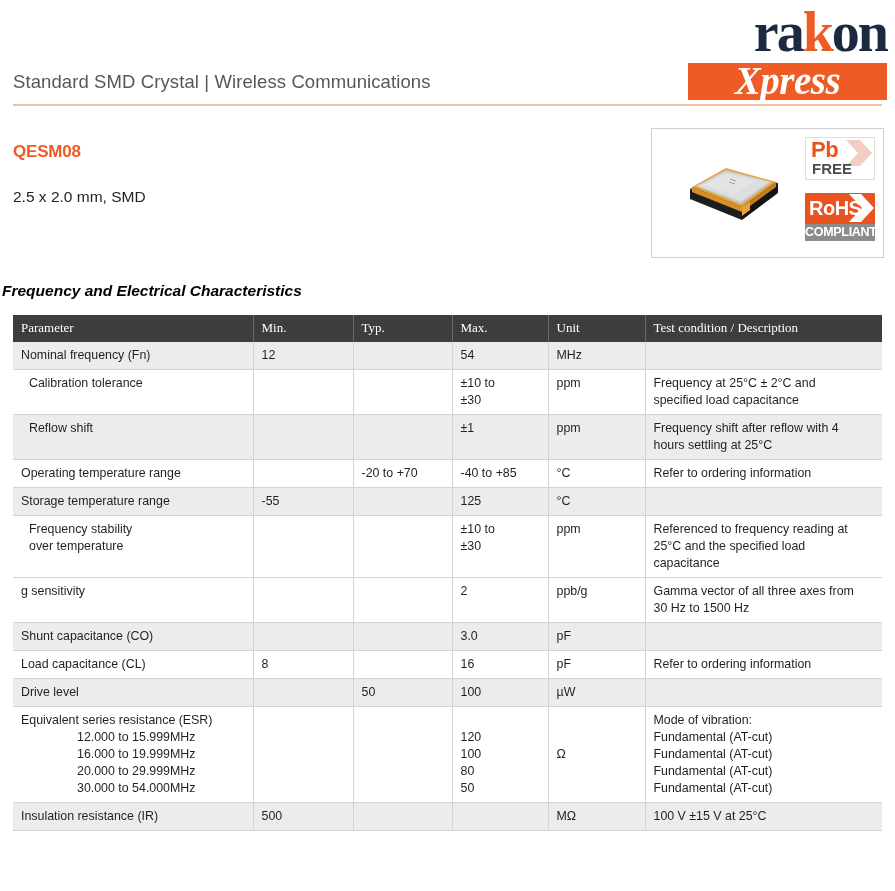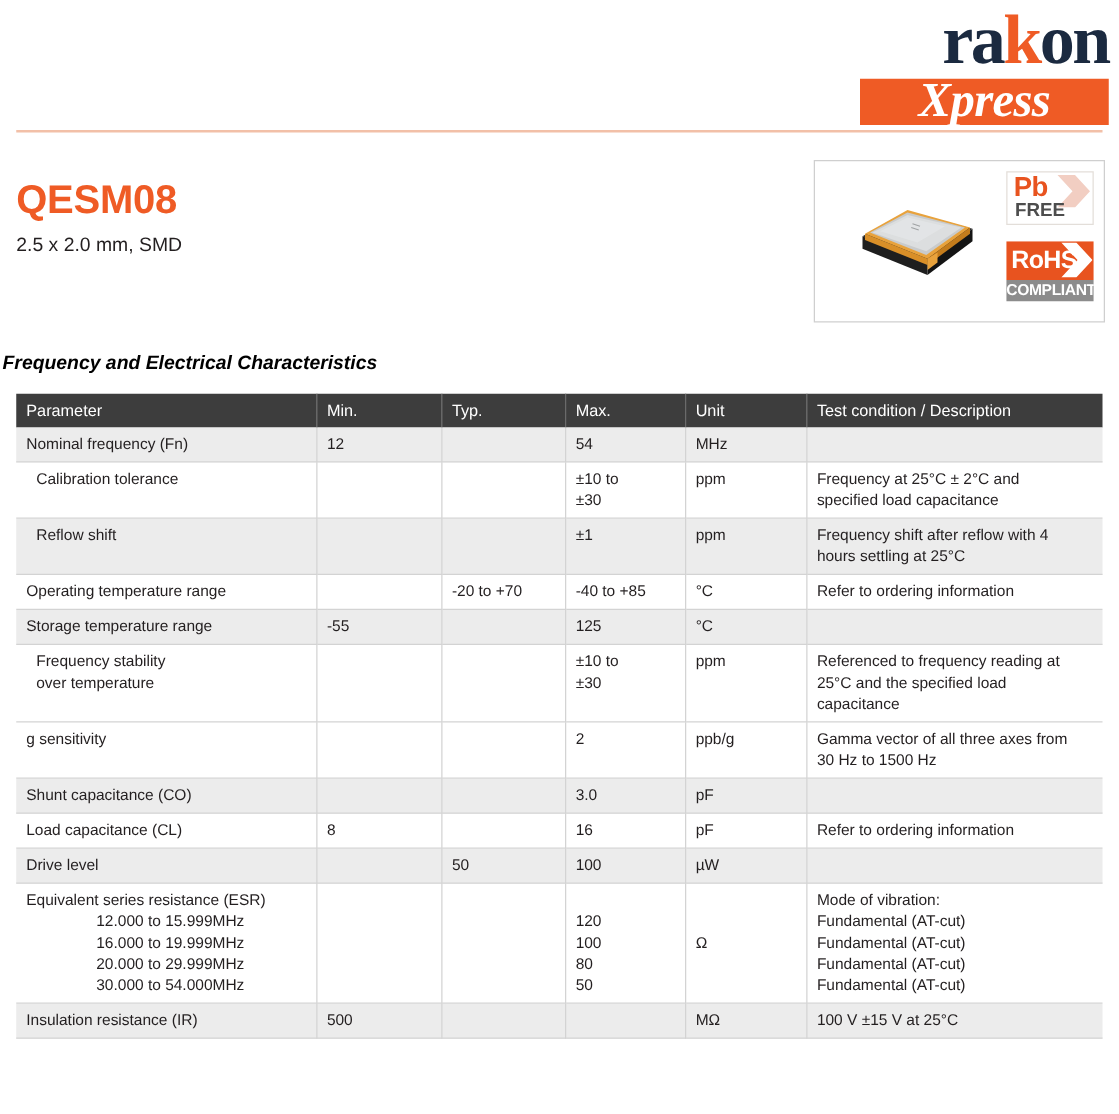--- a/index.html
+++ b/index.html
@@ -72,21 +72,21 @@
     font-style: italic;
     font-weight: bold;
     color: #ffffff;
     letter-spacing: -0.5px;
   }
 
   
   .product-name {
     position: absolute;
     left: 13px; top: 143px;
-    font-size: 32px;
+    font-size: 17px;
     font-weight: bold;
     color: #ef5b25;
     letter-spacing: -0.2px;
     line-height: 1;
   }
   .product-sub {
     position: absolute;
     left: 13px; top: 189px;
     font-size: 15.5px;
     color: #231f20;
@@ -216,20 +216,21 @@
   .spec-table thead th {
     background: #3d3d3d;
     color: #ffffff;
     font-weight: normal;
     text-align: left;
     padding: 5px 8px 6px 8px;
     font-size: 13px;
     border-right: 1px solid #6a6a6a;
     height: 27px;
     vertical-align: middle;
+    font-family: Liberation Serif, serif;
   }
   .spec-table thead th:last-child { border-right: none; }
 
   .spec-table td {
     padding: 5px 8px 5px 8px;
     vertical-align: top;
     border-right: 1px solid #d3d3d3;
     border-bottom: 1px solid #d3d3d3;
     line-height: 17px;
     color: #231f20;
@@ -238,20 +239,21 @@
   .spec-table tr.shade td { background: #ececec; }
   .spec-table tr.plain td { background: #ffffff; }
   .cell-indent { padding-left: 16px !important; }
   .sub-list { padding-left: 56px !important; }
   .multi { white-space: pre-line; }
 </style>
 </head>
 <body>
 
 <div class="header">
+  <div class="header-title">Standard SMD Crystal | Wireless Communications</div>
   <div class="header-rule"></div>
 
   <div class="logo">
     <div class="logo-word"><span>ra</span><span class="k-orange">k</span><span>on</span></div>
     <div class="logo-bar"></div>
     <div class="logo-xpress">Xpress</div>
   </div>
 </div>
 
 <div class="product-name">QESM08</div>

